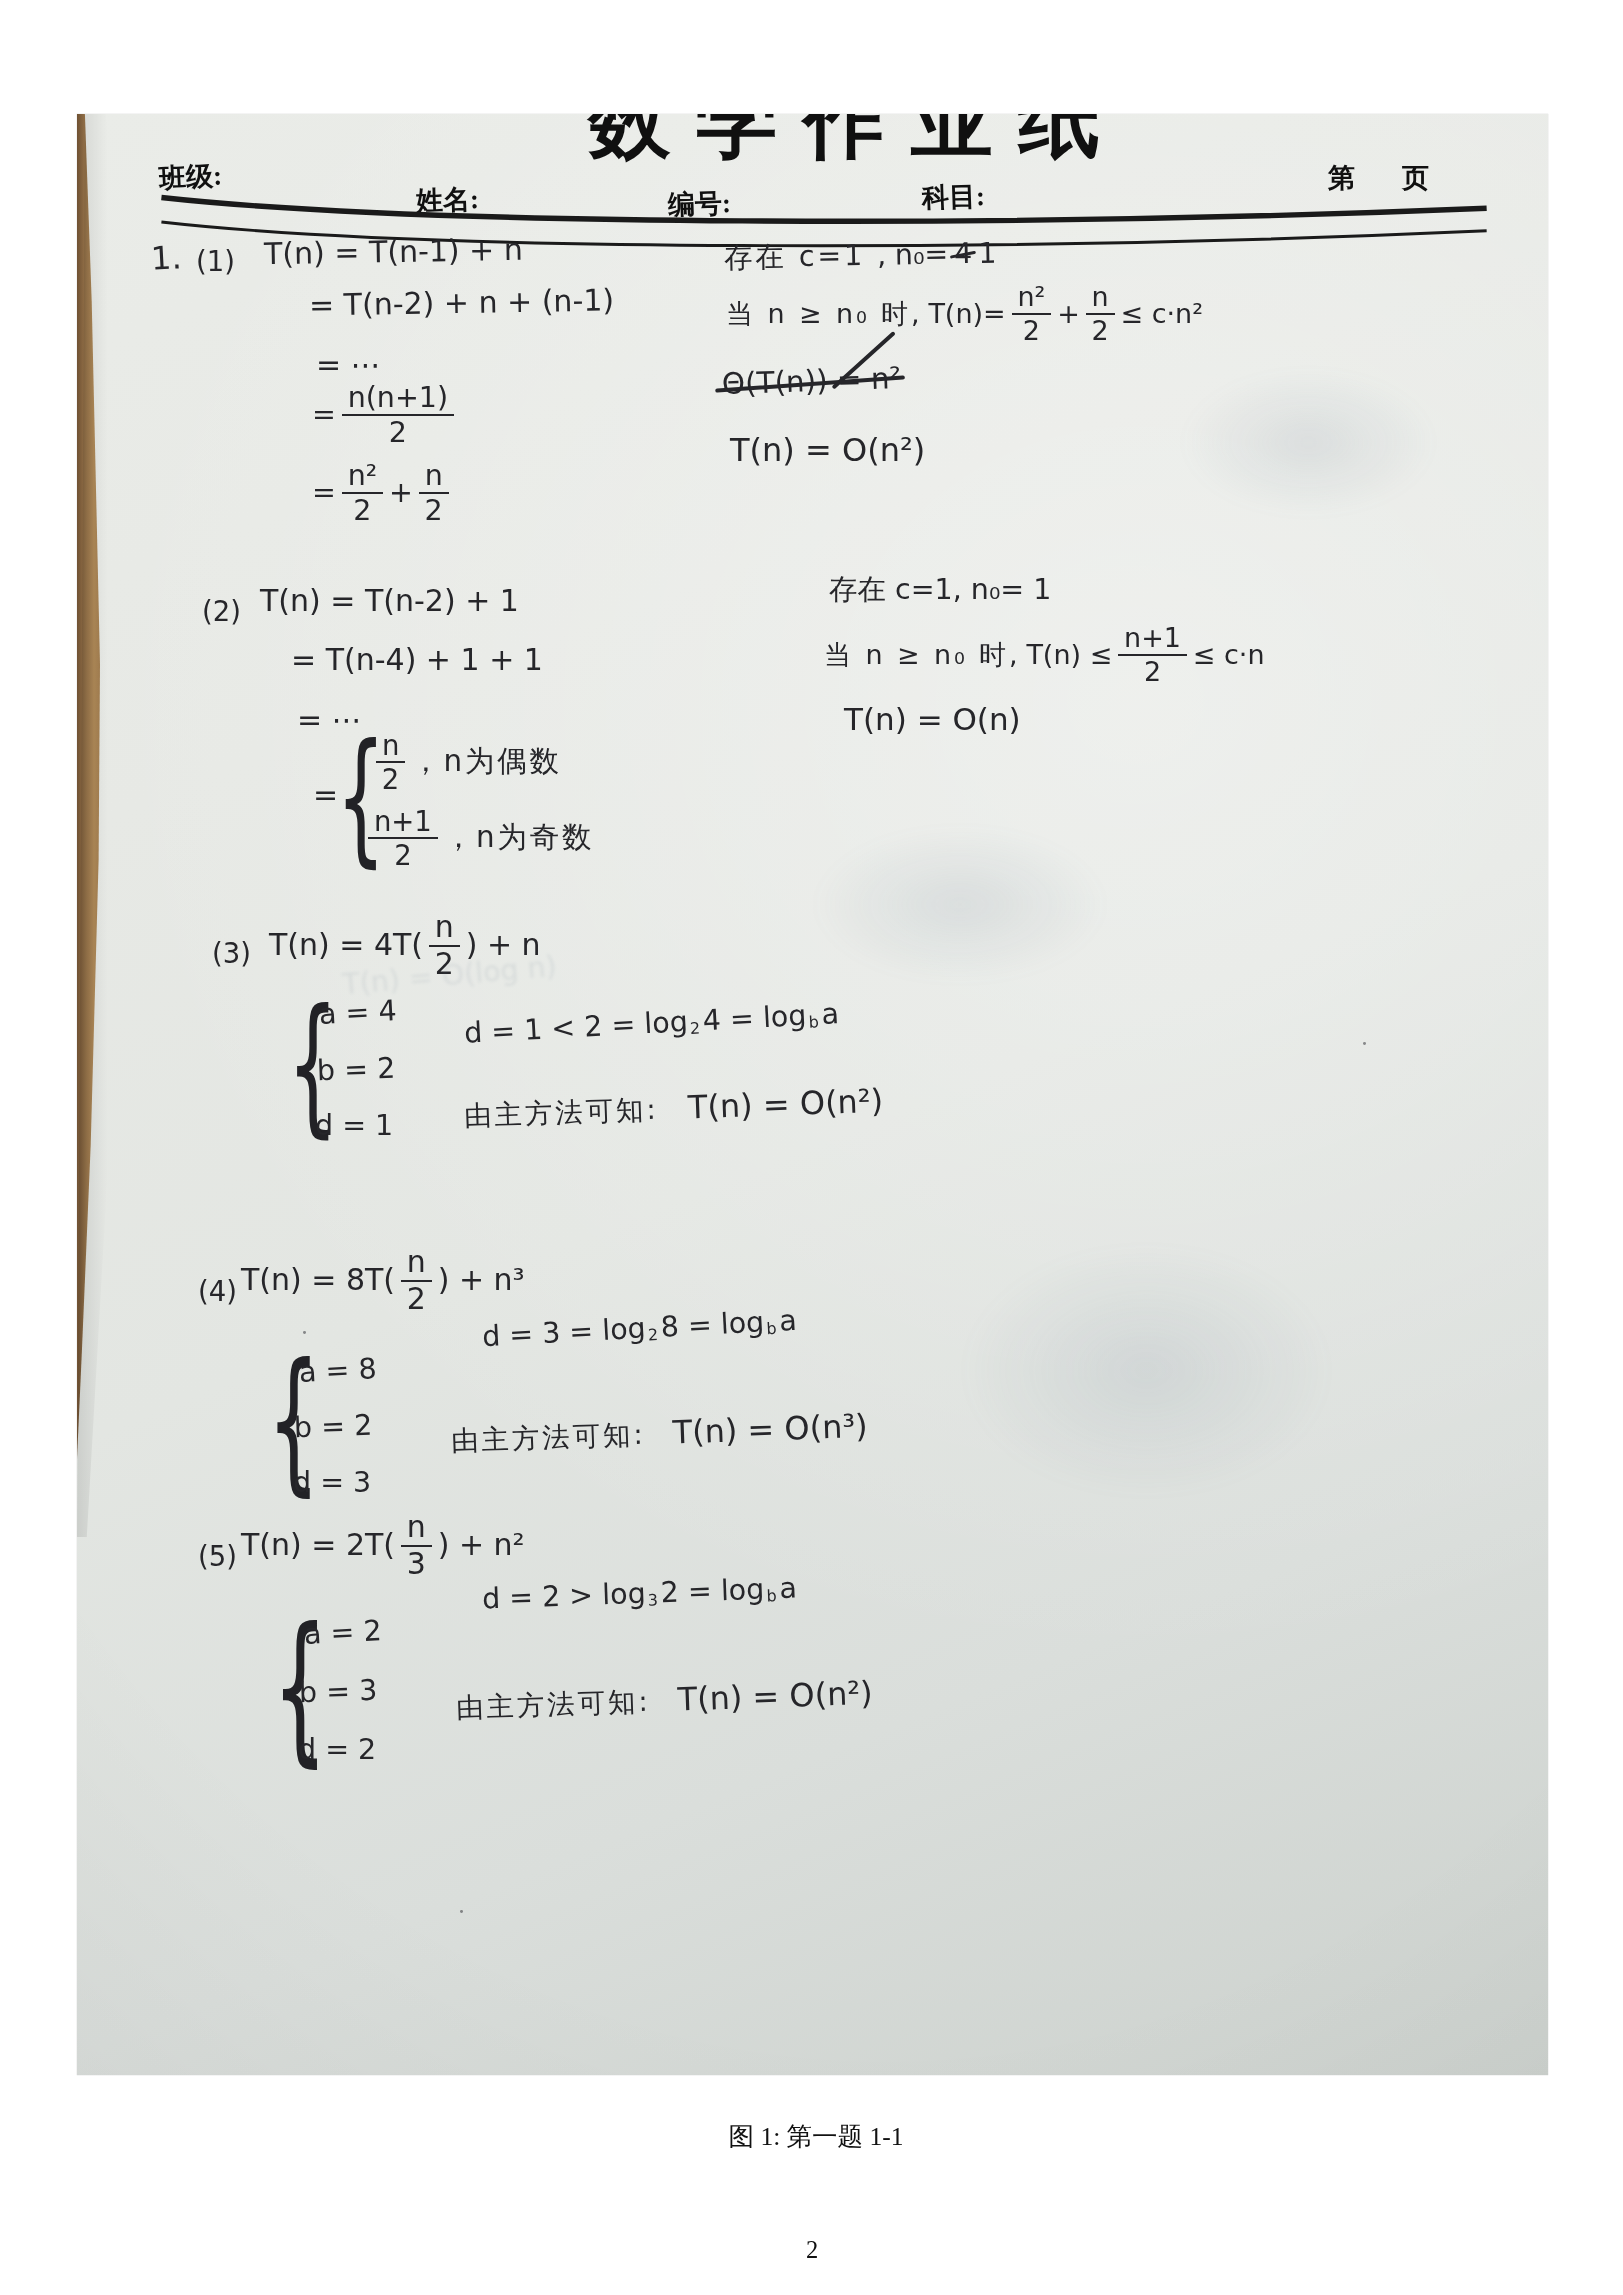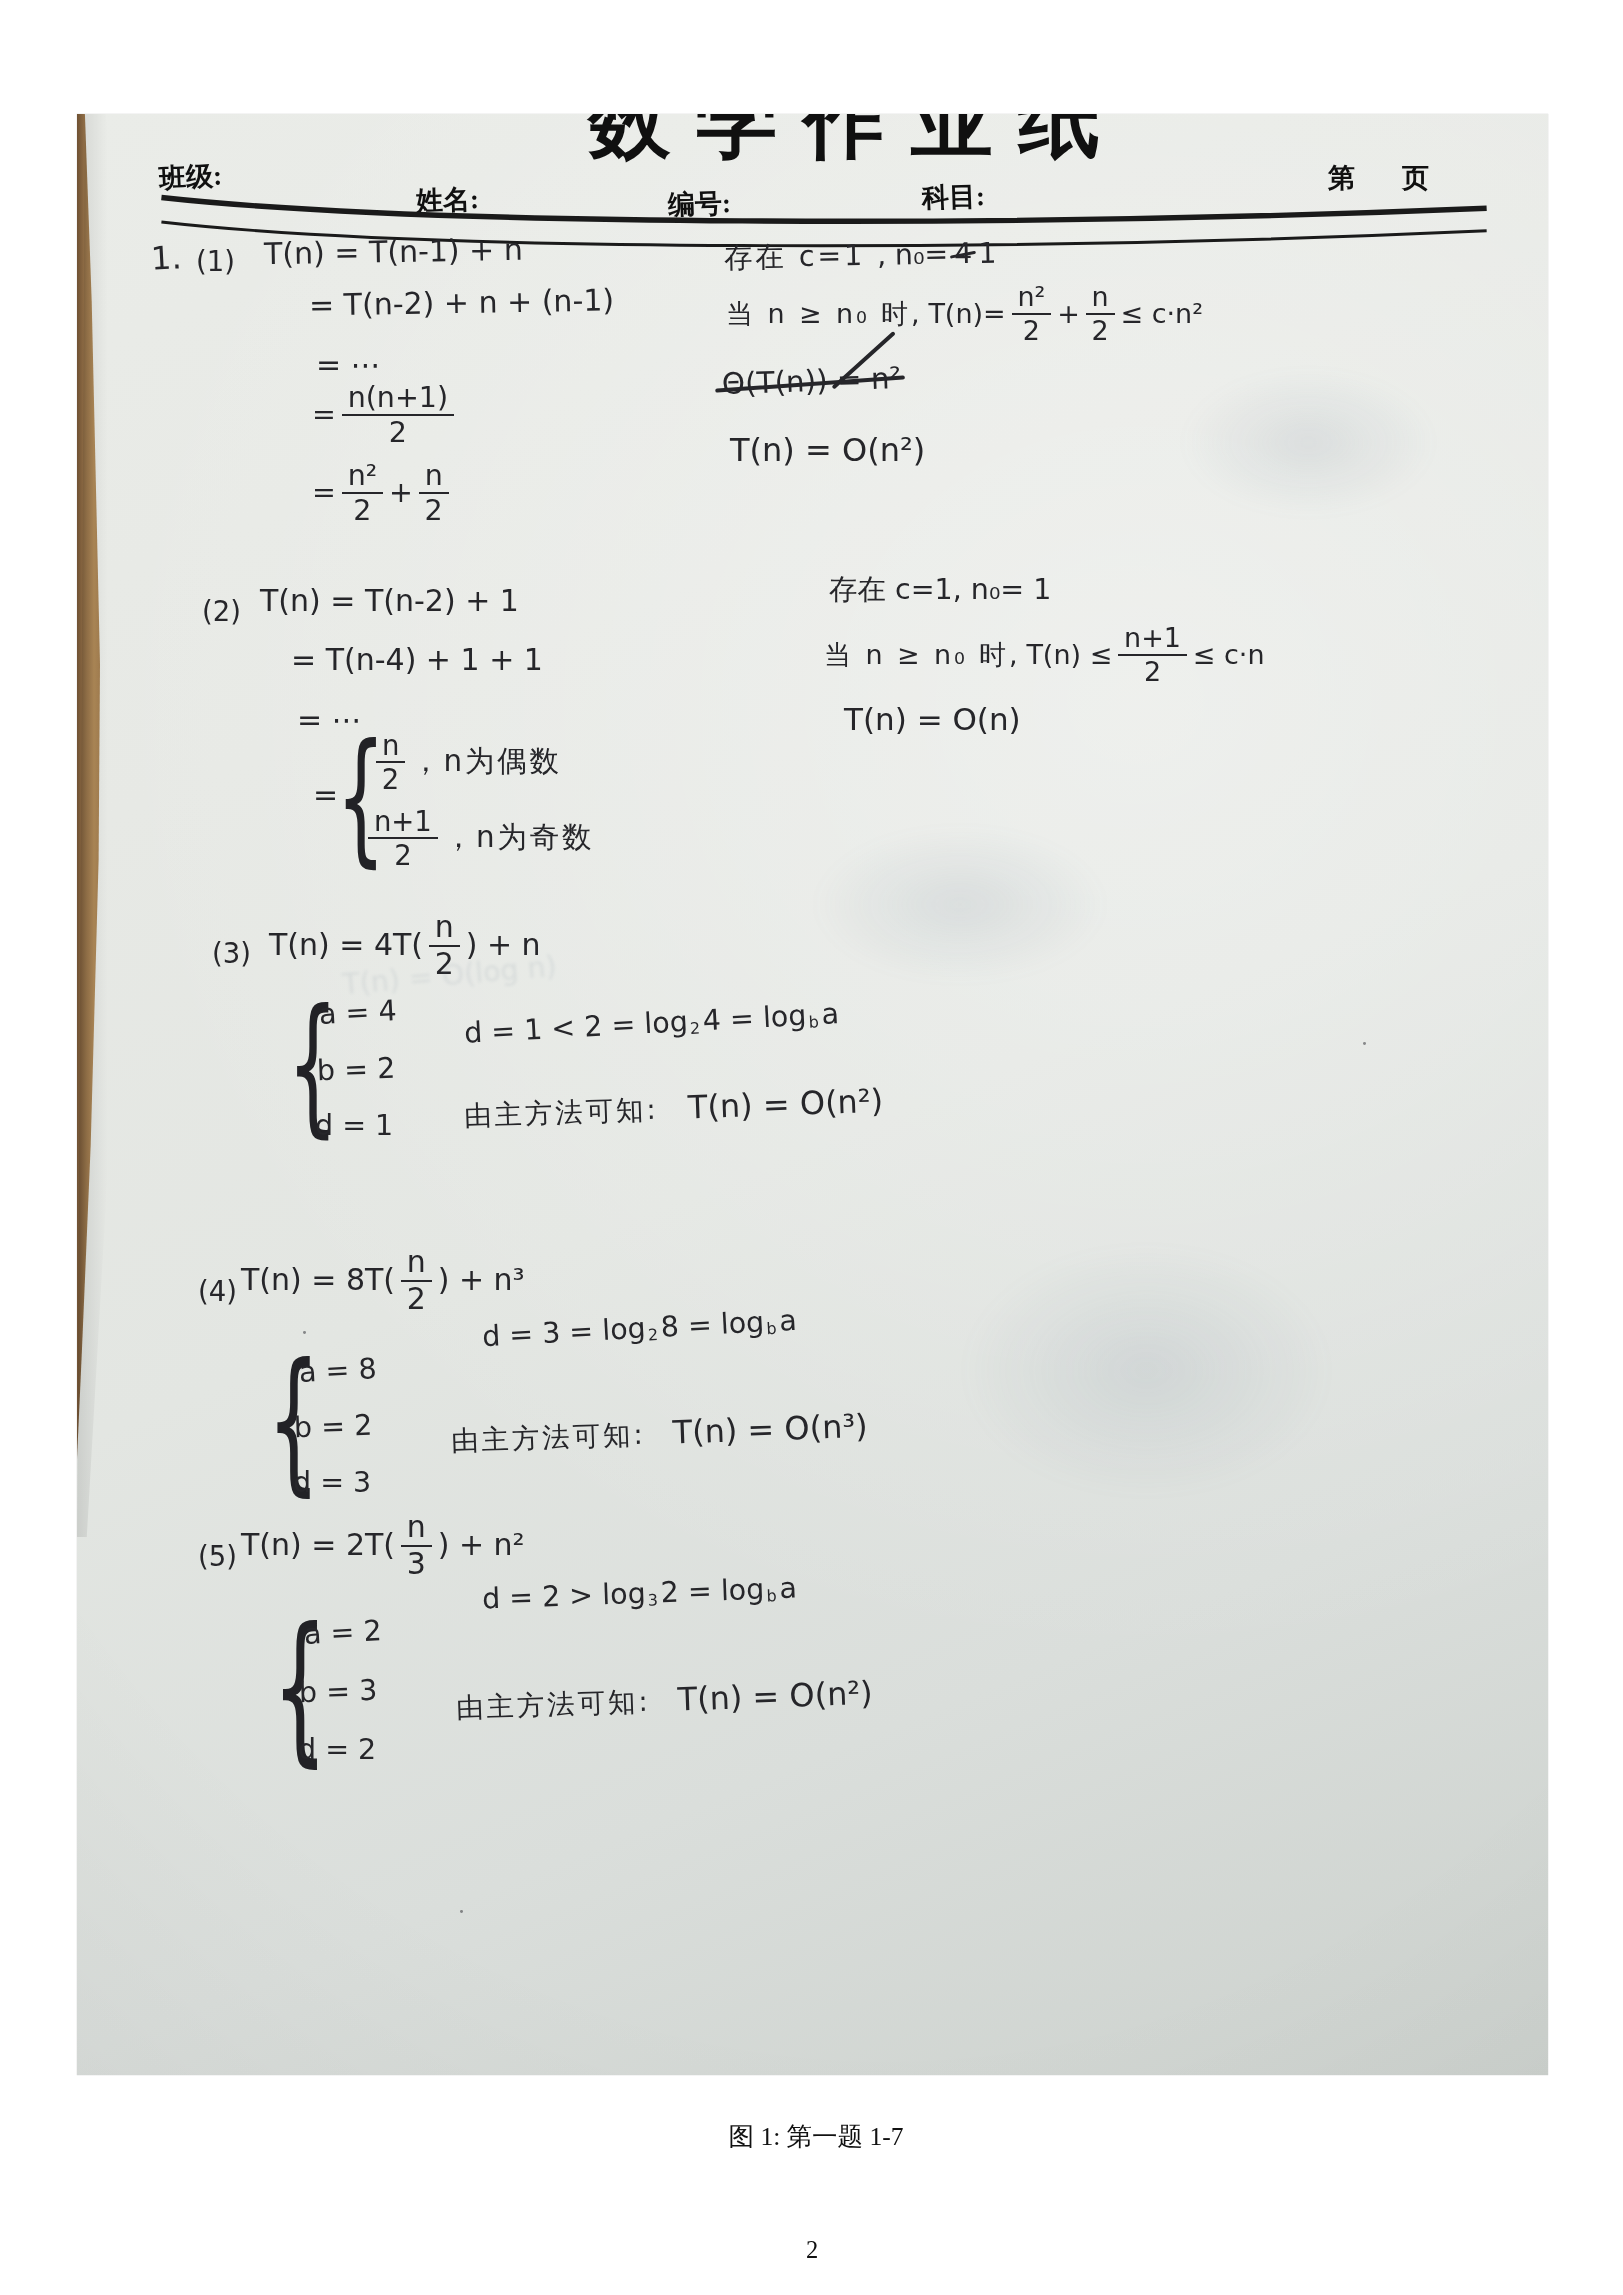--- a/index.html
+++ b/index.html
@@ -259,15 +259,15 @@
 
   <div class="smudge" style="left:883px;top:1129px;width:373px;height:255px;"></div>
   <div class="smudge" style="left:1104px;top:255px;width:255px;height:147px;"></div>
   <div class="smudge" style="left:736px;top:712px;width:294px;height:157px;"></div>
   <div class="speck" style="left:383px;top:1796px;"></div>
   <div class="speck" style="left:1286px;top:928px;"></div>
   <div class="speck" style="left:226px;top:1217px;"></div>
 
 </div>
 
-<div class="doc-text" style="left:816px;top:2119px;font-size:25.5px;">图 1: 第一题 1-7</div>
+<div class="doc-text" style="left:816px;top:2119px;font-size:25.5px;">图 1: 第一题 1-1</div>
 <div class="doc-text" style="left:812px;top:2236px;font-size:24.5px;">2</div>
 
 
 </body></html>

